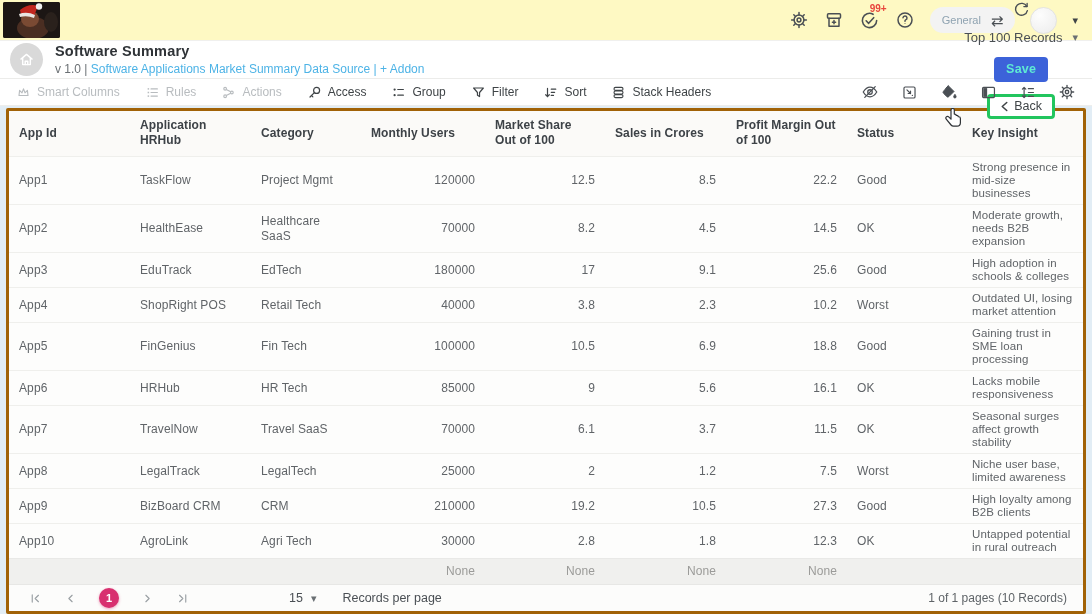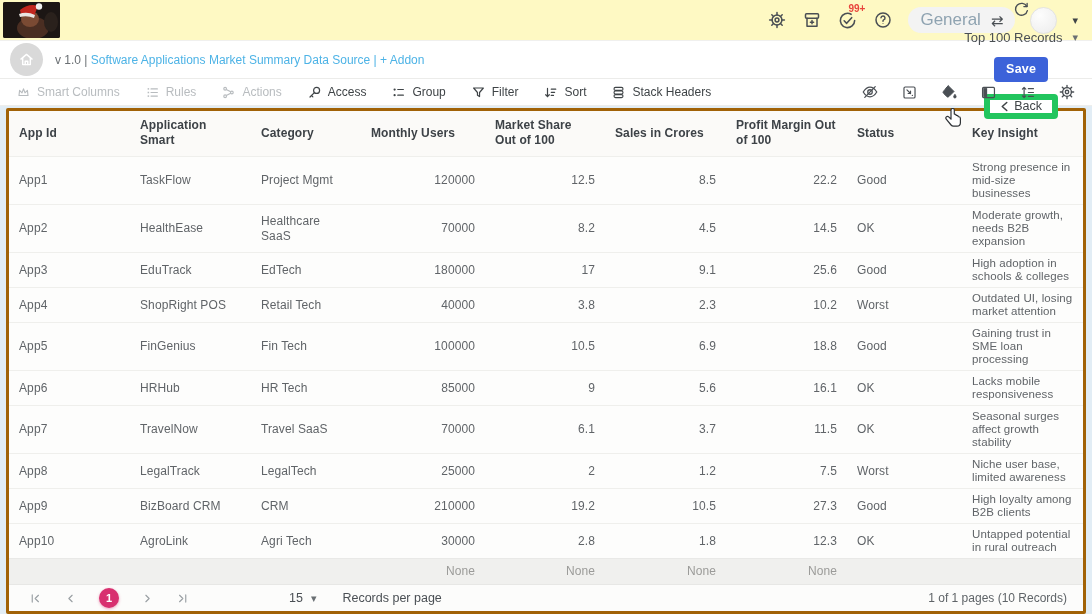--- a/index.html
+++ b/index.html
@@ -27,21 +27,21 @@
   .topbar-right { display:flex; align-items:center; gap:15px; }
   .tb-ic { position:relative; cursor:pointer; }
   .badge99 {
     position:absolute; top:-7px; left:11px; color:#e8453c;
     font-size:10px; font-weight:bold; letter-spacing:0;
   }
   .env-pill {
     background:#f3f3f3; border-radius:13px; height:26px;
     display:flex; align-items:center; gap:10px; padding:0 12px;
   }
-  .env-pill .env-label { color:#8fa3b1; font-size:17px; }
+  .env-pill .env-label { color:#8fa3b1; font-size:11px; }
   .swap { color:#4a4f54; font-size:15px; line-height:1; }
   .avatar {
     width:27px; height:27px; border-radius:50%;
     background:radial-gradient(circle at 35% 30%, #fdfdfd, #ececec);
     border:1px solid #e3e3e3;
   }
   .caret { color:#3f4447; font-size:11px; }
 
   
   .screen-header {
@@ -57,26 +57,26 @@
   }
   .title-block { line-height:1.2; }
   .screen-title { font-size:14.5px; font-weight:bold; color:#2f3337; letter-spacing:.2px; }
   .screen-sub { font-size:12px; margin-top:1px; }
   .screen-sub .ver { color:#6a6f73; }
   .screen-sub .src-link { color:#4db3e6; cursor:pointer; }
   .sh-right { display:flex; align-items:center; gap:12px;flex-direction:column; }
   .records-dd { display:flex; align-items:center; gap:10px; cursor:pointer; }
   .records-dd .dd-label { font-size:13px; color:#4a4f54; }
   .btn-save {
-    background:#3c62d9; color:#ffffff; border:none; border-radius:4px;
+    background:#3c62d9; color:#5eead4; border:none; border-radius:4px;
     font-size:12.5px; font-weight:bold; height:25px; padding:0 12px;
     font-family:inherit; cursor:pointer; letter-spacing:.2px;
   }
   .btn-back {
-    background:#fff; color:#3f4447; border:6px solid #22c55e; border-radius:4px;
+    background:#fff; color:#3f4447; border:3px solid #22c55e; border-radius:4px;
     font-size:12.5px; height:25px; padding:0 10px; display:flex; align-items:center; gap:5px;
     font-family:inherit; cursor:pointer;
   }
 
   
   .toolbar {
     height:27px; background:#fff; border-bottom:1px solid #eeeeec;
     display:flex; align-items:center; justify-content:space-between; padding:0 16px;
   }
   .tool-left { display:flex; align-items:center; gap:25px; }
@@ -180,20 +180,21 @@
 <div class="screen-header">
   <div class="sh-left">
     <div class="home-circle">
       <svg width="17" height="17" viewBox="0 0 20 20" fill="none" stroke="#ffffff" stroke-width="1.7" stroke-linecap="round" stroke-linejoin="round">
         <path d="M3.5 9.5 L10 4 l6.5 5.5"></path>
         <path d="M5.5 8.8 V16 h9 V8.8"></path>
         <path d="M8.5 16 v-4 h3 v4"></path>
       </svg>
     </div>
     <div class="title-block">
+      <div class="screen-title">Software Summary</div>
       <div class="screen-sub">
         <span class="ver">v 1.0 |</span>
         <span class="src-link">Software Applications Market Summary Data Source | + Addon</span>
       </div>
     </div>
   </div>
   <div class="sh-right">
     <span>
       <svg width="17" height="17" viewBox="0 0 20 20" fill="none" stroke="#4a4f54" stroke-width="1.6" stroke-linecap="round" stroke-linejoin="round">
         <path d="M16.2 6.4 A7 7 0 1 0 16.9 11.3"></path>
@@ -333,21 +334,21 @@
         <col style="width:124px">
           <col style="width:120px">
           <col style="width:121px">
         <col style="width:121px">
           <col style="width:115px">
           <col>
       </colgroup>
       <thead>
         <tr>
           <th>App Id</th>
-          <th>Application Smart</th>
+          <th>Application HRHub</th>
           <th>Category</th>
           <th>Monthly Users</th>
           <th>Market Share Out of 100</th>
           <th>Sales in Crores</th>
           <th>Profit Margin Out of 100</th>
           <th>Status</th>
           <th>Key Insight</th>
         </tr>
       </thead>
       <tbody>

